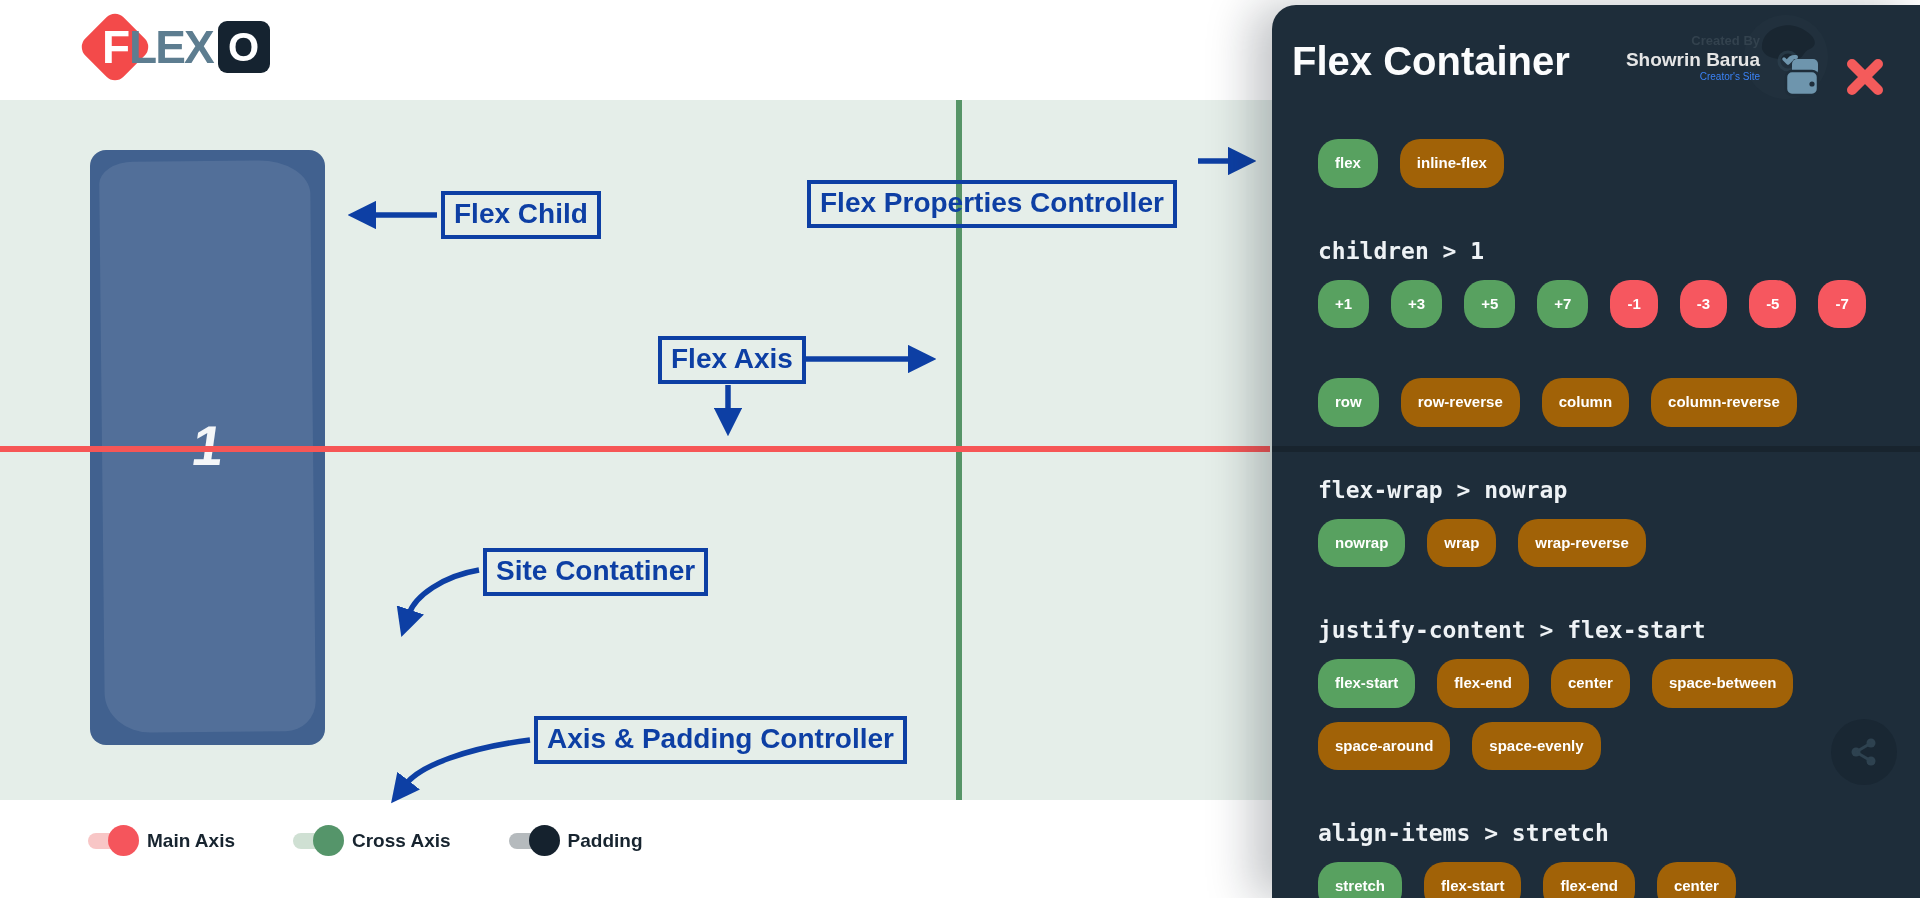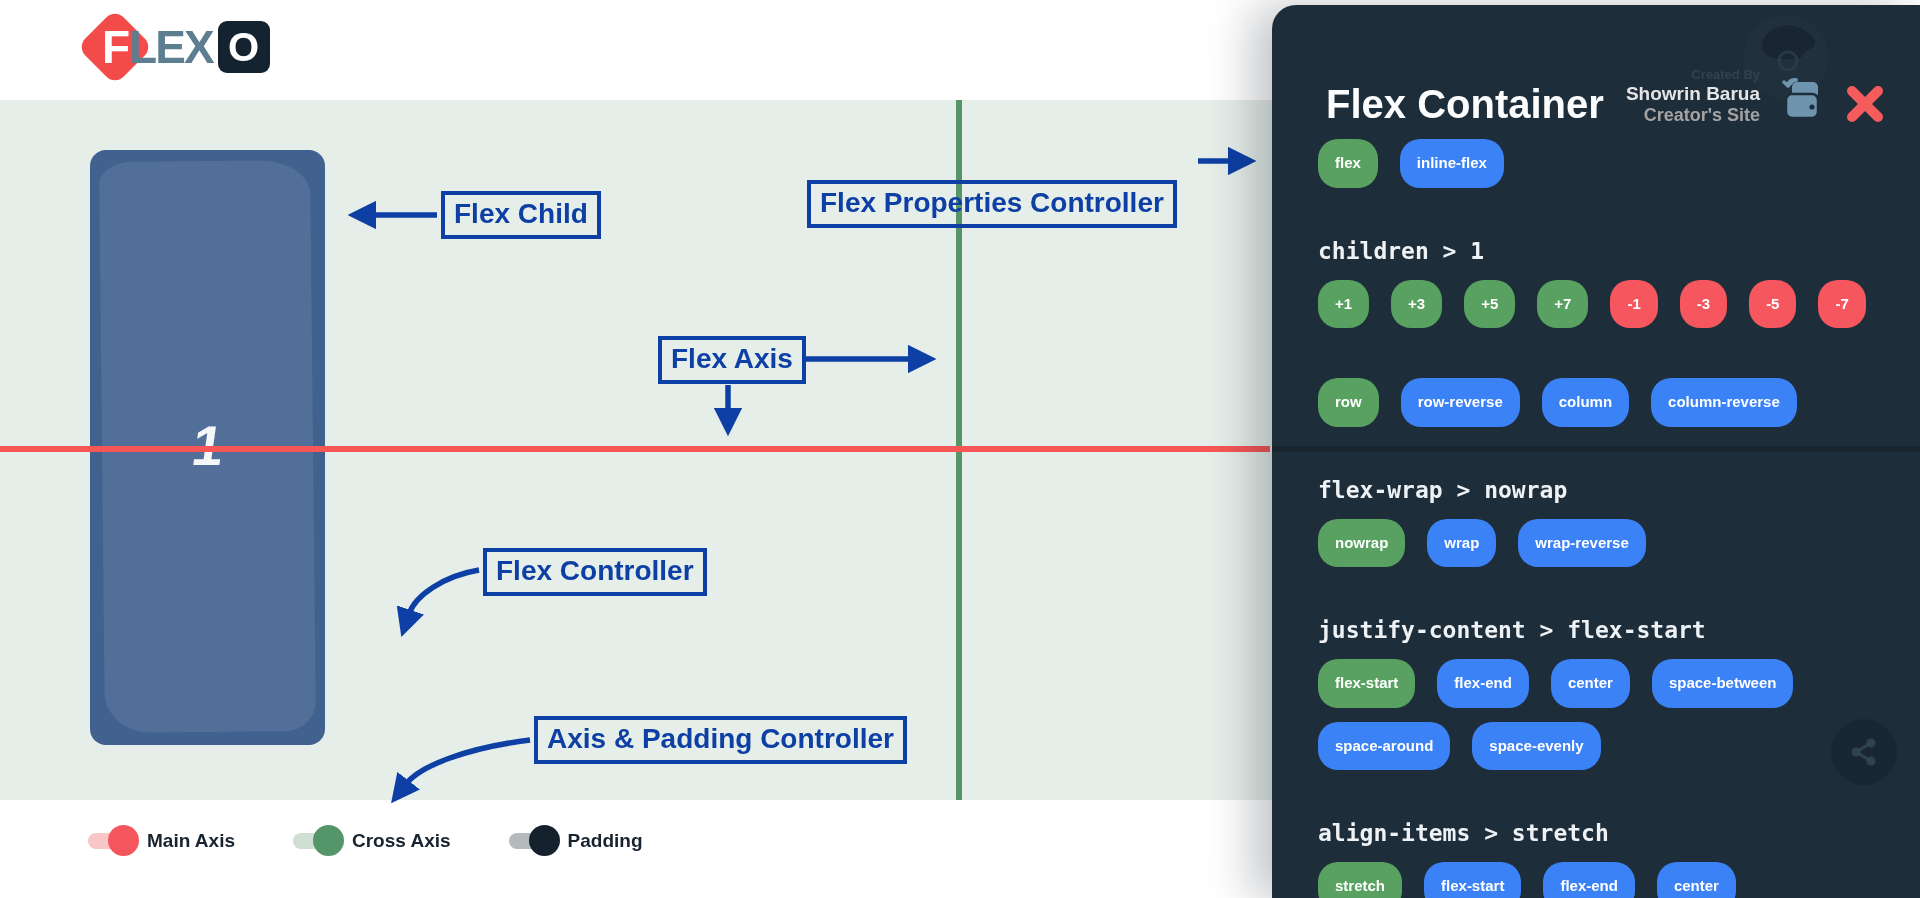--- a/index.html
+++ b/index.html
@@ -26,36 +26,36 @@
   .arrows{position:absolute;left:0;top:0;width:1920px;height:898px;z-index:4;pointer-events:none;}
   
   .legend{position:absolute;left:88px;top:830px;display:flex;align-items:flex-start;z-index:3;}
   .legend-item{display:flex;align-items:center;margin-right:58px;cursor:pointer;}
   .toggle{position:relative;width:46px;height:16px;border-radius:9px;}
   .toggle .knob{position:absolute;right:-5px;top:-8px;width:31px;height:31px;border-radius:50%;}
   .legend-item .lbl{margin-left:13px;font-size:19px;font-weight:bold;color:#17242f;}
   
   .panel{position:absolute;left:1272px;top:5px;width:648px;height:893px;background:#1e2d3a;border-radius:24px 0 0 0;box-shadow:-20px 0 45px rgba(15,25,35,0.25);z-index:10;}
   .axis-shadow-band{position:absolute;left:0;top:441px;width:100%;height:6px;background:rgba(0,0,0,0.20);}
-  .panel-header{position:relative;display:flex;align-items:flex-end;padding:26px 34px 0 54px;height:96px;}
+  .panel-header{position:relative;display:flex;align-items:flex-start;padding:26px 34px 0 20px;height:96px;}
   .panel-title{font-size:40px;font-weight:bold;color:#fbfcfd;flex:1;margin-top:8px;}
   .creator{position:relative;text-align:right;line-height:1.2;margin-top:2px;margin-right:8px;z-index:2;}
   .creator .c1{font-size:13px;font-weight:bold;color:#33424e;}
   .creator .c2{font-size:19px;font-weight:bold;color:#e5e5e5;}
-  .creator .c3{font-size:18px;font-weight:bold;color:#a3a3a3;cursor:pointer;}
+  .creator .c3{font-size:10px;font-weight:normal;color:#3b82f6;cursor:pointer;}
   .avatar{position:absolute;right:92px;top:10px;width:84px;height:84px;border-radius:50%;background:#243440;opacity:0.55;overflow:hidden;z-index:1;}
   .wallet-btn{position:relative;z-index:2;margin:22px 18px 0 10px;cursor:pointer;background:none;border:none;padding:0;}
   .close-btn{position:relative;z-index:2;margin-top:26px;cursor:pointer;background:none;border:none;padding:0;}
   .panel-body{padding:12px 46px 0;}
   .prop-heading{font-family:"DejaVu Sans Mono",monospace;font-weight:bold;font-size:23px;color:#eef2f5;margin:0 0 16px;}
   .chips{display:flex;flex-wrap:wrap;column-gap:22px;row-gap:14px;max-width:560px;}
   .section{margin-bottom:50px;}
   .chip{border:none;border-radius:20px;padding:16px 17px;font-family:"Liberation Sans",sans-serif;font-size:15px;font-weight:bold;color:#ffffff;cursor:pointer;line-height:1.1;}
   .chip.green{background:#58a160;}
-  .chip.blue{background:#3b82f6;}
+  .chip.blue{background:#a16207;}
   .chip.red{background:#f6575f;}
   .share-fab{position:absolute;left:559px;top:714px;width:66px;height:66px;border-radius:50%;background:#192733;border:none;cursor:pointer;display:flex;align-items:center;justify-content:center;}
 </style>
 </head>
 <body>
 
 <div class="header">
   <div class="logo">
     <span class="diamond"></span>
     <span class="lf">F</span>
@@ -72,21 +72,21 @@
 <div class="main-line"></div>
 
 <div class="flex-child">
   <div class="blob"></div>
   <div class="num">1</div>
 </div>
 
 <div class="tag" style="left:807px;top:138px;margin-top:42px;">Flex Properties Controller</div>
 <div class="tag" style="left:441px;top:191px;">Flex Child</div>
 <div class="tag" style="left:658px;top:336px;">Flex Axis</div>
-<div class="tag" style="left:483px;top:548px;">Flex Controller</div>
+<div class="tag" style="left:483px;top:548px;">Site Contatiner</div>
 <div class="tag" style="left:534px;top:716px;">Axis &amp; Padding Controller</div>
 
 <svg class="arrows" xmlns="http://www.w3.org/2000/svg">
   <defs>
     <marker id="ah" viewBox="0 0 10 10" refX="1.5" refY="5" markerWidth="5.2" markerHeight="5.2" orient="auto">
       <path d="M0,0 L10,5 L0,10 Z" fill="#0d3fa4"></path>
     </marker>
   </defs>
   <path d="M1198 161 H1232" stroke="#0d3fa4" stroke-width="5.5" fill="none" marker-end="url(#ah)"></path>
   <path d="M437 215 H372" stroke="#0d3fa4" stroke-width="5.5" fill="none" marker-end="url(#ah)"></path>

